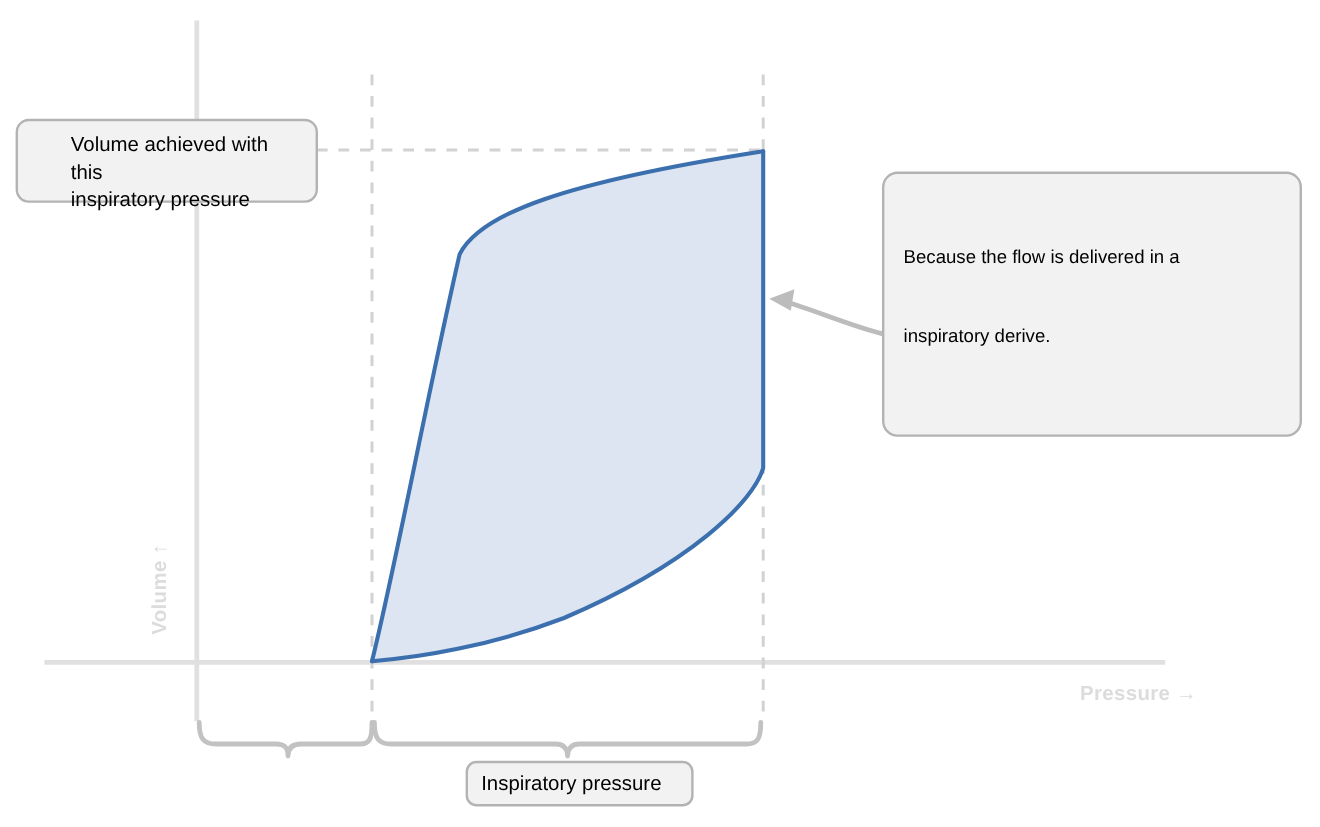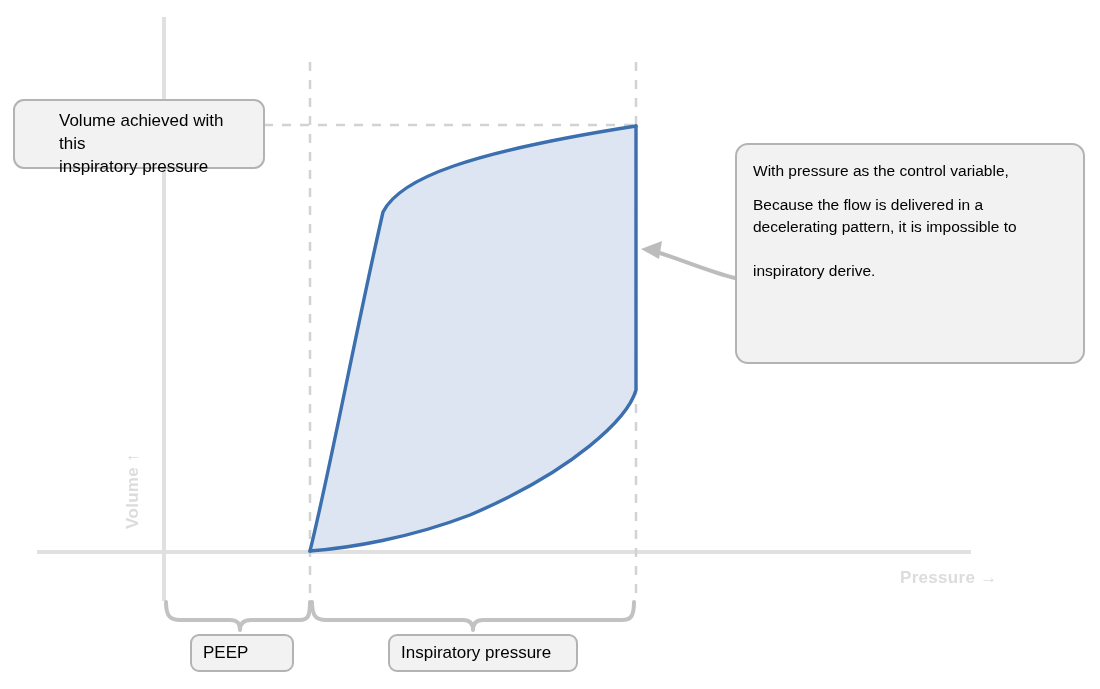--- a/index.html
+++ b/index.html
@@ -49,21 +49,21 @@
     height: 221px;
     padding: 15px 16px;
     border-radius: 13px;
     font-size: 15.5px;
     line-height: 22px;
   }
   #callout-pressure-note p {
     margin: 0;
   }
   #callout-pressure-note p.gap {
-    margin-top: 12px;
+    margin-top: 22px;
   }
   .tagbox {
     position: absolute;
     box-sizing: border-box;
     background: #f2f2f2;
     border: 2px solid #b3b3b3;
     border-radius: 9px;
     color: #000000;
     font-size: 17px;
     line-height: 34px;
@@ -154,31 +154,30 @@
              C 631 620, 634 616, 634 602" fill="none" stroke="#c2c2c2" stroke-width="4" stroke-linecap="round" stroke-linejoin="round"></path>
   </svg>
 
   <div class="callout" id="callout-volume">
     <div>Volume achieved with this</div>
     <div>inspiratory pressure</div>
   </div>
 
   <div class="callout" id="callout-pressure-note">
     <p>
-      <span>With pressure as the control variable,</span><br>
+      <br>
     </p>
     <p class="gap">
       <span>Because the flow is delivered in a</span><br>
-      <span>decelerating pattern, it is impossible to</span><br>
+      <br>
       <br>
       <span>inspiratory derive.</span>
     </p>
   </div>
 
-  <div class="tagbox" id="tag-peep">PEEP</div>
 
   <div class="tagbox" id="tag-insp-pressure">Inspiratory pressure</div>
 
   <div class="axis-label" id="label-pressure">
     <span>Pressure</span>
     <span>→</span>
   </div>
 
   <div class="axis-label" id="label-volume">
     <span>Volume</span>

